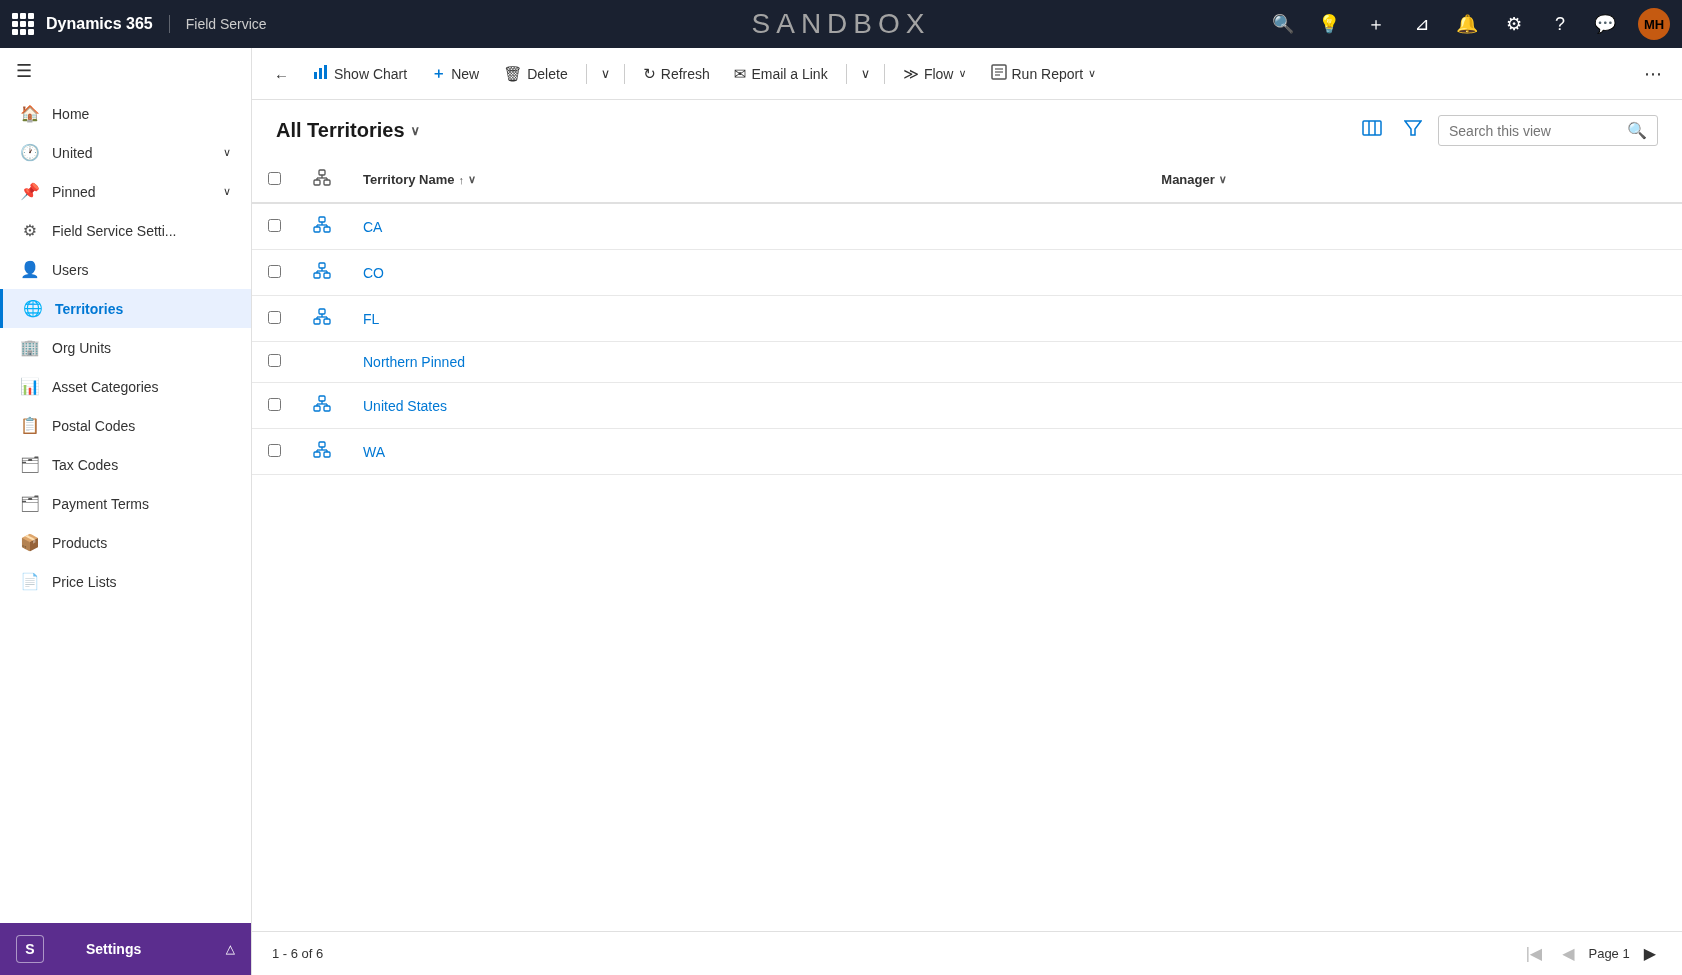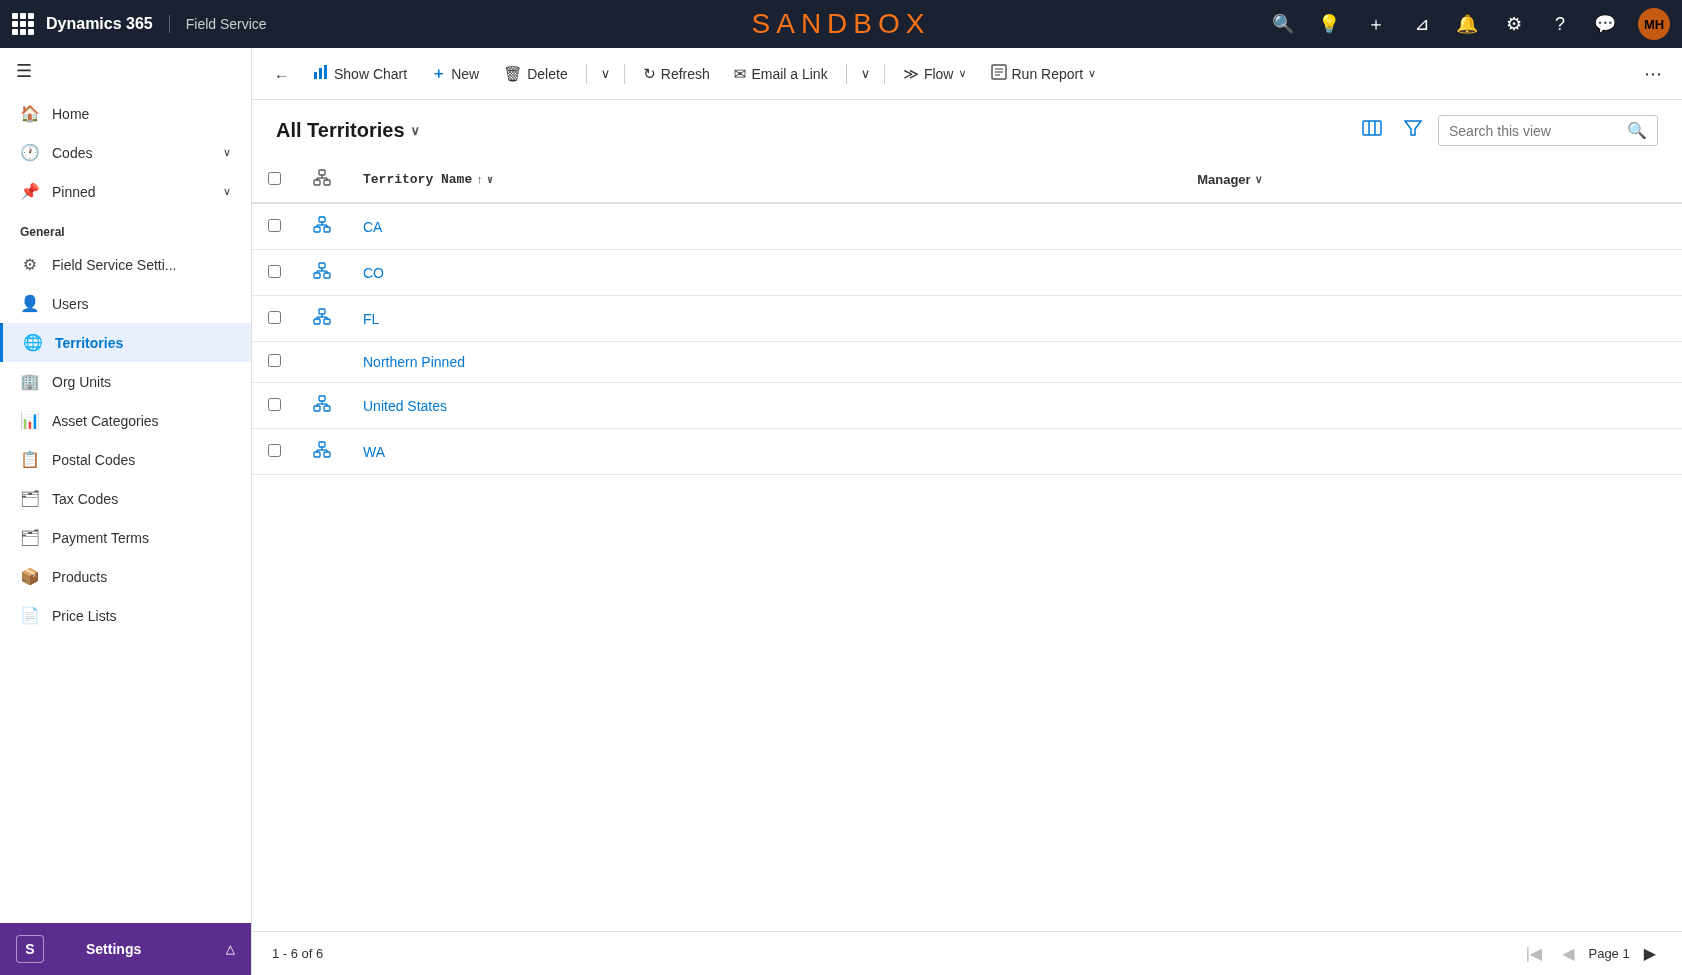--- a/index.html
+++ b/index.html
@@ -46,21 +46,21 @@
       font-size: 14px;
       color: #ccc;
     }
     .top-nav-center {
       position: absolute;
       left: 50%;
       transform: translateX(-50%);
       font-size: 28px;
       font-weight: 300;
       letter-spacing: 6px;
-      color: #f97316;
+      color: #a3a3a3;
     }
     .top-nav-right {
       margin-left: auto;
       display: flex;
       align-items: center;
       gap: 18px;
     }
     .nav-icon-btn {
       color: #fff;
       cursor: pointer;
@@ -289,21 +289,20 @@
       border-bottom: 2px solid #e0e0e0;
       background: #fff;
       user-select: none;
     }
     .data-table thead th.checkbox-col { width: 40px; }
     .data-table thead th.icon-col { width: 50px; }
     .th-inner {
       display: flex;
       align-items: center;
       gap: 4px;
-      font-family: Liberation Mono, monospace;
     }
     .sort-icon { font-size: 11px; color: #555; }
     .sort-chevron { font-size: 11px; color: #555; cursor: pointer; }
     .manager-th {
       display: flex;
       align-items: center;
       gap: 4px;
     }
     .data-table tbody tr {
       border-bottom: 1px solid #e8e8e8;
@@ -396,30 +395,29 @@
     <div class="sidebar-top">
       <span class="hamburger">☰</span>
     </div>
 
     <div class="sidebar-nav-item">
       <span class="icon">🏠</span>
       <span>Home</span>
     </div>
     <div class="sidebar-nav-item">
       <span class="icon">🕐</span>
-      <span>Codes</span>
+      <span>United</span>
       <span class="chevron">∨</span>
     </div>
     <div class="sidebar-nav-item">
       <span class="icon">📌</span>
       <span>Pinned</span>
       <span class="chevron">∨</span>
     </div>
 
-    <div class="sidebar-section-label">General</div>
 
     <div class="sidebar-nav-item">
       <span class="icon">⚙</span>
       <span>Field Service Setti...</span>
     </div>
     <div class="sidebar-nav-item">
       <span class="icon">👤</span>
       <span>Users</span>
     </div>
     <div class="sidebar-nav-item active">

